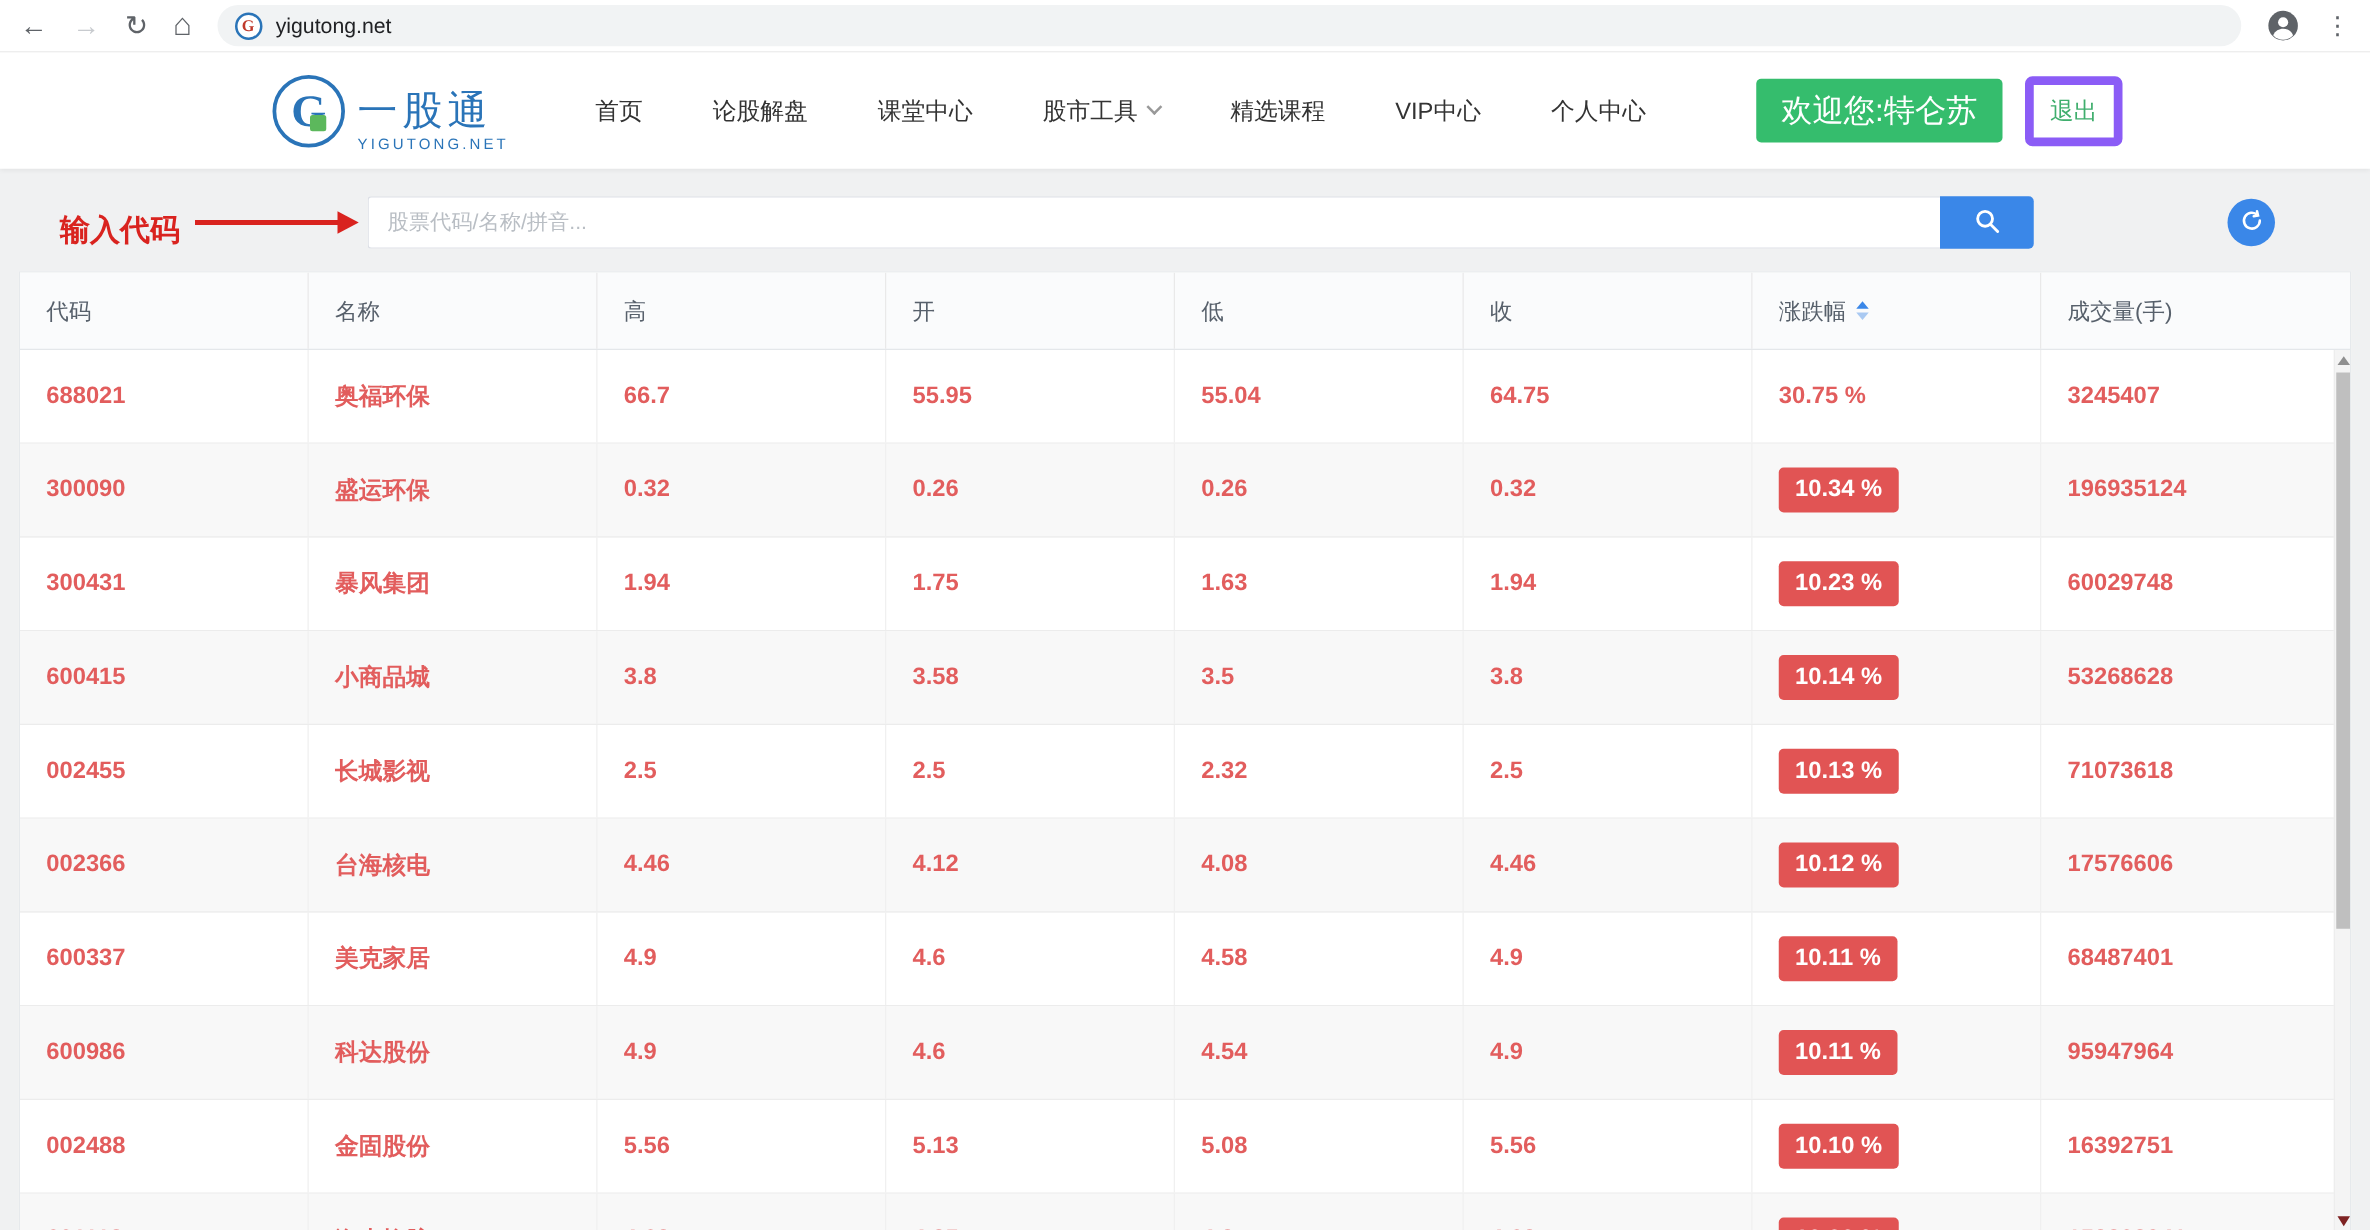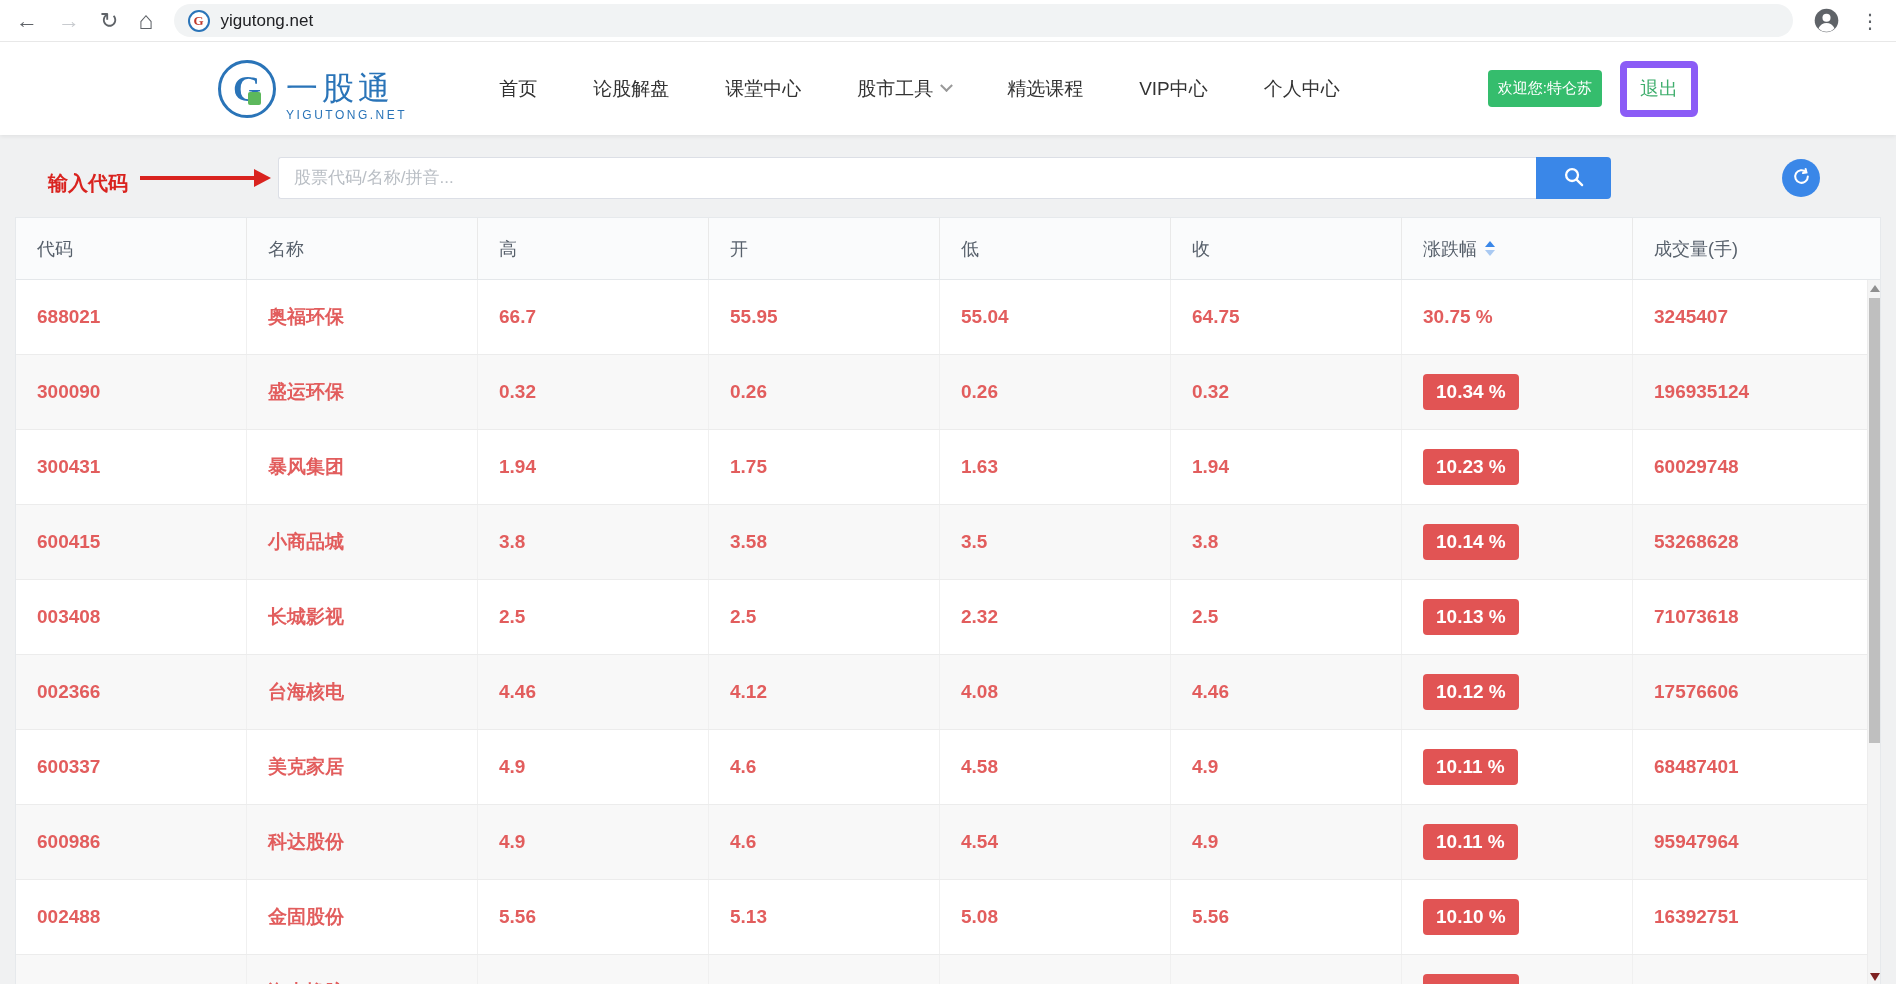--- a/index.html
+++ b/index.html
@@ -26,33 +26,33 @@
     padding:0 198px 0 218px; box-shadow:0 2px 4px rgba(0,0,0,.06); position:relative; z-index:2; }
   .logo { display:flex; align-items:center; gap:10px; cursor:pointer; }
   .logo-circle { width:58px; height:58px; border:3px solid #2a74b8; border-radius:50%;
     display:flex; align-items:center; justify-content:center; position:relative; }
   .logo-g { font-size:36px; font-weight:bold; color:#2a74b8; font-family:"Liberation Serif",serif; line-height:1; }
   .logo-g::after { content:''; position:absolute; width:13px; height:13px; background:#5cb85c;
     right:12px; bottom:10px; border-radius:2px; }
   .logo-text { display:flex; flex-direction:column; line-height:1.05;margin-top:16px; }
   .logo-title { font-size:32px; color:#2a74b8; letter-spacing:4px; }
   .logo-sub { font-size:12px; color:#2a74b8; letter-spacing:2.5px; margin-top:3px; }
-  .nav { display:flex; gap:56px; margin-left:92px; align-items:center;justify-content:center; }
+  .nav { display:flex; gap:56px; margin-left:69px; align-items:center;justify-content:center; }
   .nav-item { font-size:19px; color:#333; cursor:pointer; white-space:nowrap; display:inline-flex; align-items:center; }
   .chevron { width:9px; height:9px; border-right:2px solid #999; border-bottom:2px solid #999;
     transform:rotate(45deg) translate(-2px,-2px); margin-left:9px; display:inline-block; }
   .header-actions { margin-left:auto; display:flex; align-items:center; gap:18px; }
-  .welcome-btn { background:#35bd6d; color:#fff; font-size:15px; padding:9px 10px;
+  .welcome-btn { background:#35bd6d; color:#fff; font-size:25px; padding:9px 20px;
     border-radius:4px; cursor:pointer; white-space:nowrap; }
   .logout-btn { background:#fff; color:#3fae6d; font-size:19px; padding:8px 13px;
     border:7px solid #8b5cf6; border-radius:6px; cursor:pointer; }
 
   
   .search-row { display:flex; align-items:center; margin:22px 76px 0 48px; height:42px; }
-  .annotation { font-size:20px; font-weight:bold; color:#d9231f; white-space:nowrap;margin-top:11px; }
+  .annotation { font-size:24px; font-weight:bold; color:#d9231f; white-space:nowrap;margin-top:11px; }
   .red-arrow { position:relative; width:116px; height:4px; background:#d9231f; margin:0 22px 0 12px; flex:none; }
   .red-arrow::after { content:''; position:absolute; right:-15px; top:-7px;
     border-left:17px solid #d9231f; border-top:9px solid transparent; border-bottom:9px solid transparent; }
   .stock-input { width:1258px; height:42px; border:1px solid #dcdfe6; border-right:none;
     border-radius:3px 0 0 3px; padding:0 15px; font-size:17px; color:#000000; outline:none; background:#fff; }
   .stock-input::placeholder { color:#b9bec4; }
   .search-btn { width:75px; height:42px; background:#3a87e8; border:none; border-radius:0 4px 4px 0;
     cursor:pointer; display:flex; align-items:center; justify-content:center; }
   .refresh-btn { margin-left:auto; width:38px; height:38px; border-radius:50%; background:#3a87e8;
     border:none; cursor:pointer; display:flex; align-items:center; justify-content:center; }
@@ -267,21 +267,21 @@
       <div class="td c-open">3.58</div>
       <div class="td c-low">3.5</div>
       <div class="td c-close">3.8</div>
       <div class="td c-change">
           <span class="chg badge">10.14 %</span>
         </div>
       <div class="td c-volume">53268628</div>
     </div>
 
     <div class="tr">
-      <div class="td c-code">003408</div>
+      <div class="td c-code">002455</div>
       <div class="td c-name">长城影视</div>
       <div class="td c-high">2.5</div>
       <div class="td c-open">2.5</div>
       <div class="td c-low">2.32</div>
       <div class="td c-close">2.5</div>
       <div class="td c-change">
           <span class="chg badge">10.13 %</span>
         </div>
       <div class="td c-volume">71073618</div>
     </div>

